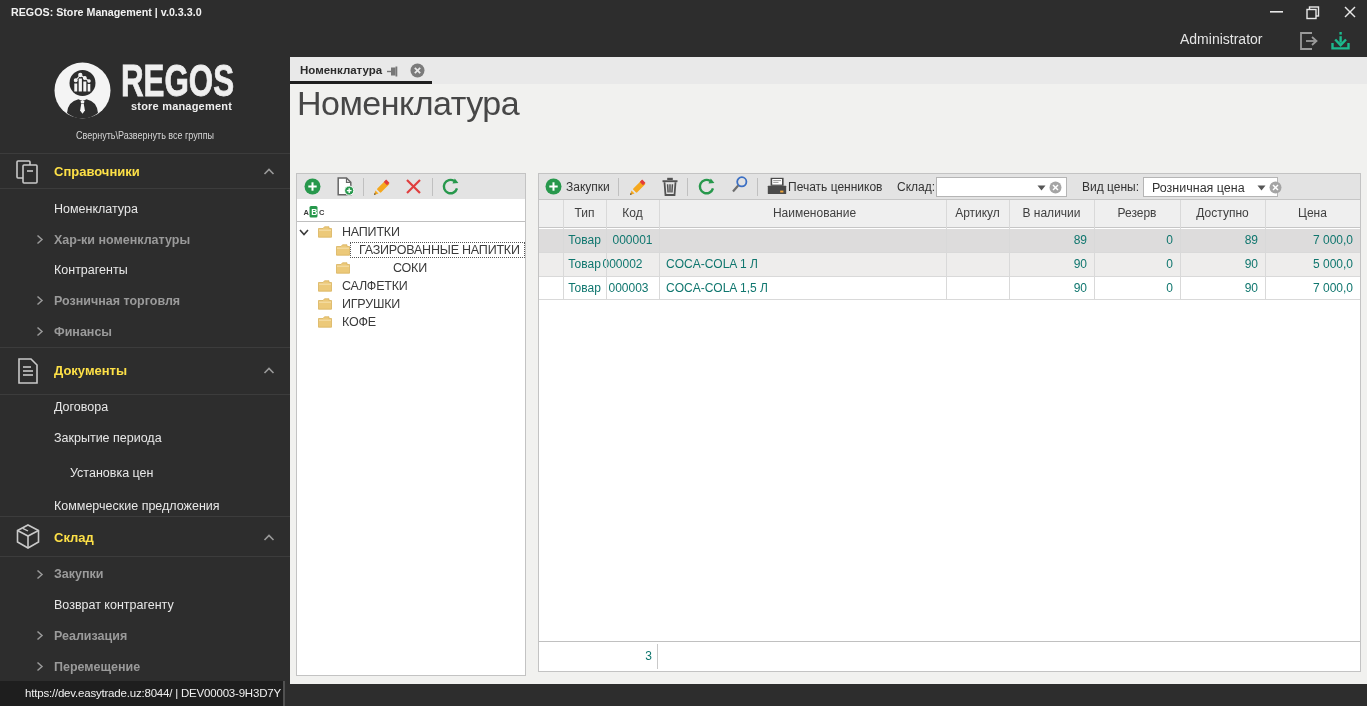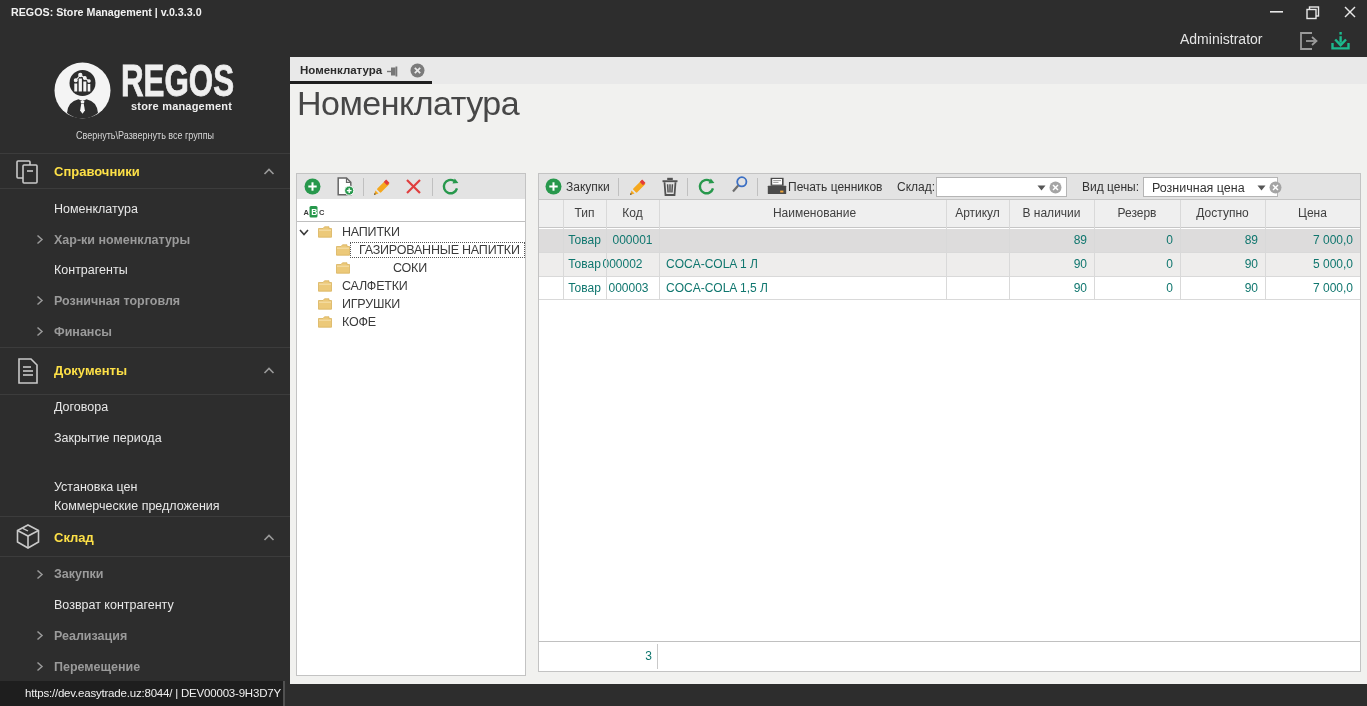--- a/index.html
+++ b/index.html
@@ -147,21 +147,21 @@
     <line x1="5" y1="13" x2="15" y2="13" stroke="#c9c9c9" stroke-width="1.6"></line>
     <line x1="5" y1="17" x2="15" y2="17" stroke="#c9c9c9" stroke-width="1.6"></line>
   </svg>
   <div class="mhead abs" style="top:337px;">Документы</div>
   <svg class="abs" style="left:263px; top:341px;" width="12" height="8">
       <polyline points="1.5,6 6,1.5 10.5,6" stroke="#9a9a9a" stroke-width="1.6" fill="none"></polyline>
     </svg>
 
   <div class="mitem abs" style="top:373.5px;">Договора</div>
   <div class="mitem abs" style="top:404.5px;">Закрытие периода</div>
-  <div class="mitem abs" style="top:454px;">Установка цен</div>
+  <div class="mitem abs" style="top:440px;margin-left:16px;">Установка цен</div>
   <div class="mitem abs" style="top:473px;">Коммерческие предложения</div>
 
   <svg class="abs" style="left:16px; top:498px;" width="24" height="25" viewBox="0 0 24 25">
     <path d="M 12,1 L 22.5,6.5 22.5,18 12,24 1.5,18 1.5,6.5 Z" fill="none" stroke="#c9c9c9" stroke-width="1.6"></path>
     <polyline points="1.5,6.5 12,12 22.5,6.5" fill="none" stroke="#c9c9c9" stroke-width="1.6"></polyline>
     <line x1="12" y1="12" x2="12" y2="24" stroke="#c9c9c9" stroke-width="1.6"></line>
     <line x1="6.8" y1="4.3" x2="12" y2="7" stroke="#c9c9c9" stroke-width="1.4"></line>
   </svg>
   <div class="mhead abs" style="top:503.5px;">Склад</div>
   <svg class="abs" style="left:263px; top:508px;" width="12" height="8">

